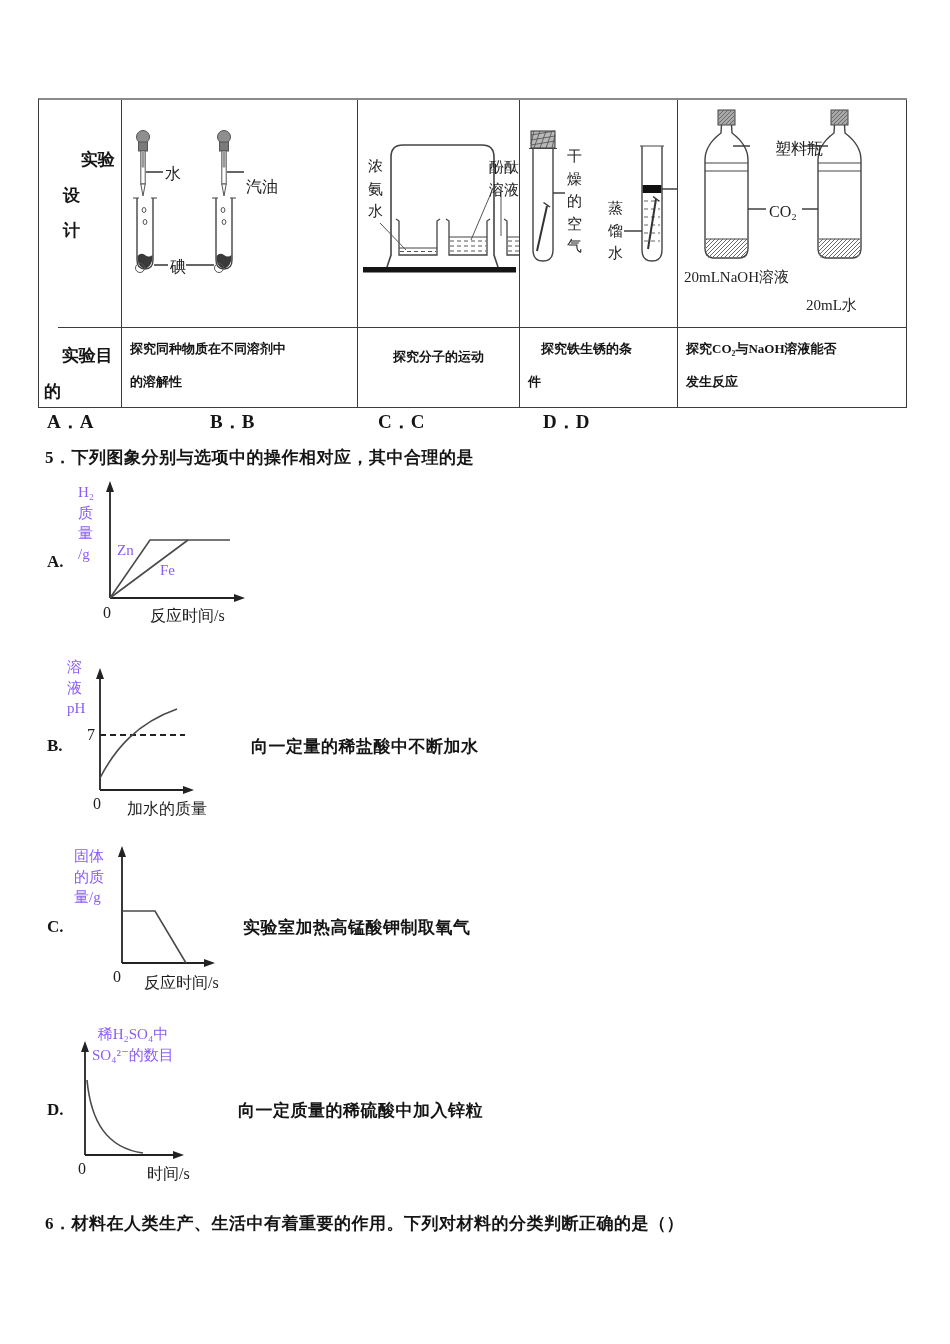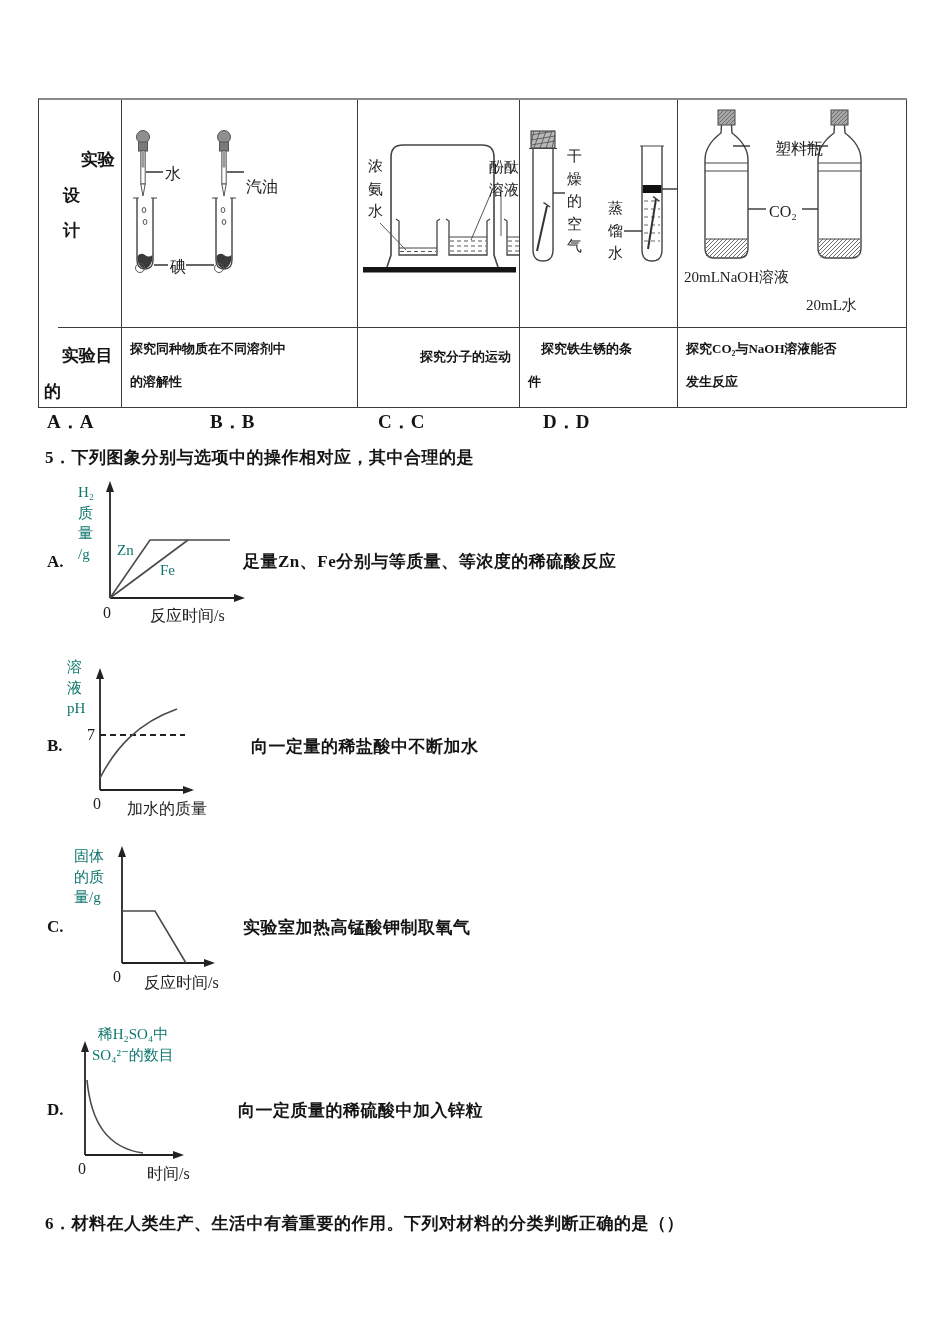--- a/index.html
+++ b/index.html
@@ -10,33 +10,33 @@
   .tbl{position:absolute;left:38px;top:98px;display:grid;
        grid-template-columns:83px 236px 162px 158px 229px;
        grid-template-rows:228px 80px;
        border-top:2px solid #8a8a8a;border-left:1.5px solid #3c3c3c;}
   .cell{position:relative;border-right:1.5px solid #3c3c3c;border-bottom:1.5px solid #3c3c3c;
         overflow:hidden;background:#fff;box-sizing:border-box;}
   .hdr{font-weight:bold;font-size:17px;line-height:2.1;text-indent:1.05em;padding:0 5px;}
   .hdr1{padding-top:42px;margin-left:19px;}
   .hdr2{padding-top:10px;}
   .purp{font-weight:bold;font-size:13px;line-height:2.55;padding:4px 8px 0 8px;}
-  .purpC{text-align:right;padding-top:12px;font-family:Liberation Serif, serif;}
+  .purpC{text-align:center;padding-top:12px;font-family:Liberation Serif, serif;}
   .purpInd{text-indent:1em;}
   .lbl{position:absolute;font-size:15px;line-height:1.5;color:#222;}
   .lbl16{font-size:16px;}
   svg{position:absolute;left:0;top:0;}
   
   .opt{position:absolute;font-weight:bold;font-size:19px;}
   .qtext{position:absolute;font-weight:bold;font-size:17px;letter-spacing:0.5px;}
   
   .graph{position:absolute;}
   .gletter{position:absolute;font-weight:bold;font-size:17px;}
   .gdesc{position:absolute;font-weight:bold;font-size:17px;letter-spacing:0.5px;}
-  .axlbl{position:absolute;font-size:15px;line-height:1.38;color:#0f766e;}
+  .axlbl{position:absolute;font-size:15px;line-height:1.38;color:#8b5cf6;}
   .axnum{position:absolute;font-size:16px;color:#1d1d1d;}
   .plot{fill:none;stroke:#4a4a4a;stroke-width:1.6;}
   .axis{fill:none;stroke:#222;stroke-width:1.8;}
 </style>
 </head>
 <body>
 
 <div class="page">
 
   <div class="tbl">
@@ -218,21 +218,20 @@
     </svg>
     <div class="axlbl pre" style="left:18px;top:2px;">H₂
 质
 量
 /g</div>
     <div class="axlbl" style="left:57px;top:60px;">Zn</div>
     <div class="axlbl" style="left:100px;top:80px;">Fe</div>
     <div class="axnum" style="left:43px;top:124px;">0</div>
     <div class="axnum" style="left:90px;top:126px;">反应时间/s</div>
   </div>
-  <div class="gdesc" style="left:243px;top:550px;">足量Zn、Fe分别与等质量、等浓度的稀硫酸反应</div>
 
   <span class="gletter" style="left:47px;top:736px;">B.</span>
   <div class="graph" style="left:55px;top:655px;width:230px;height:160px;">
     <svg width="230" height="160" viewBox="0 0 230 160">
       <line class="axis" x1="45" y1="135" x2="45" y2="20"></line>
       <polygon points="41,24 49,24 45,13" fill="#222"></polygon>
       <line class="axis" x1="45" y1="135" x2="132" y2="135"></line>
       <polygon points="128,131 128,139 139,135" fill="#222"></polygon>
       <line x1="45" y1="80" x2="130" y2="80" stroke="#222" stroke-width="1.8" stroke-dasharray="6,4"></line>
       <path class="plot" d="M45,123 C60,94 82,68 122,54"></path>

